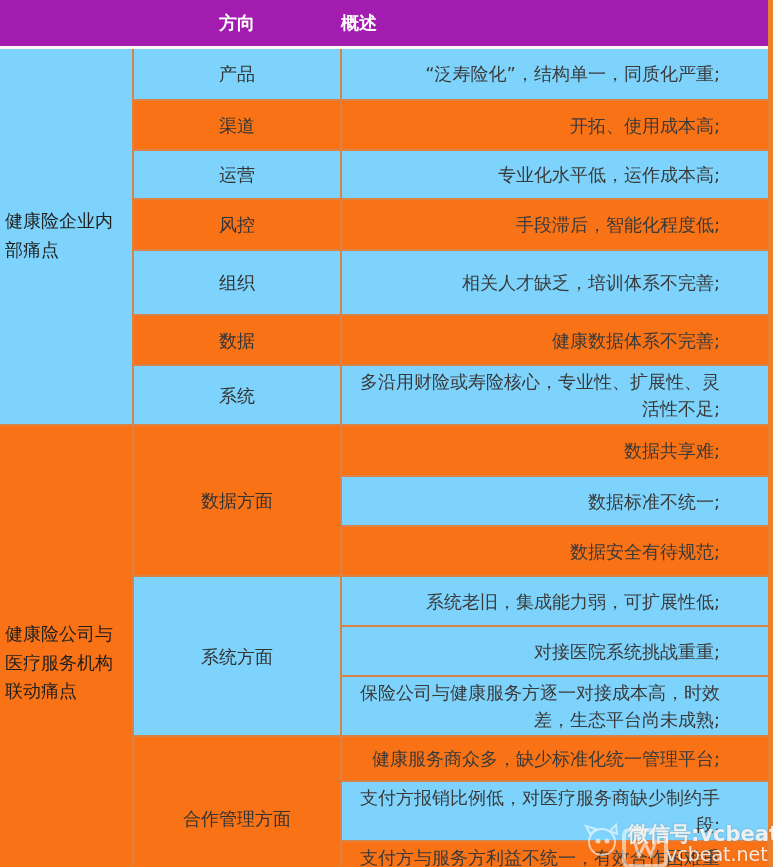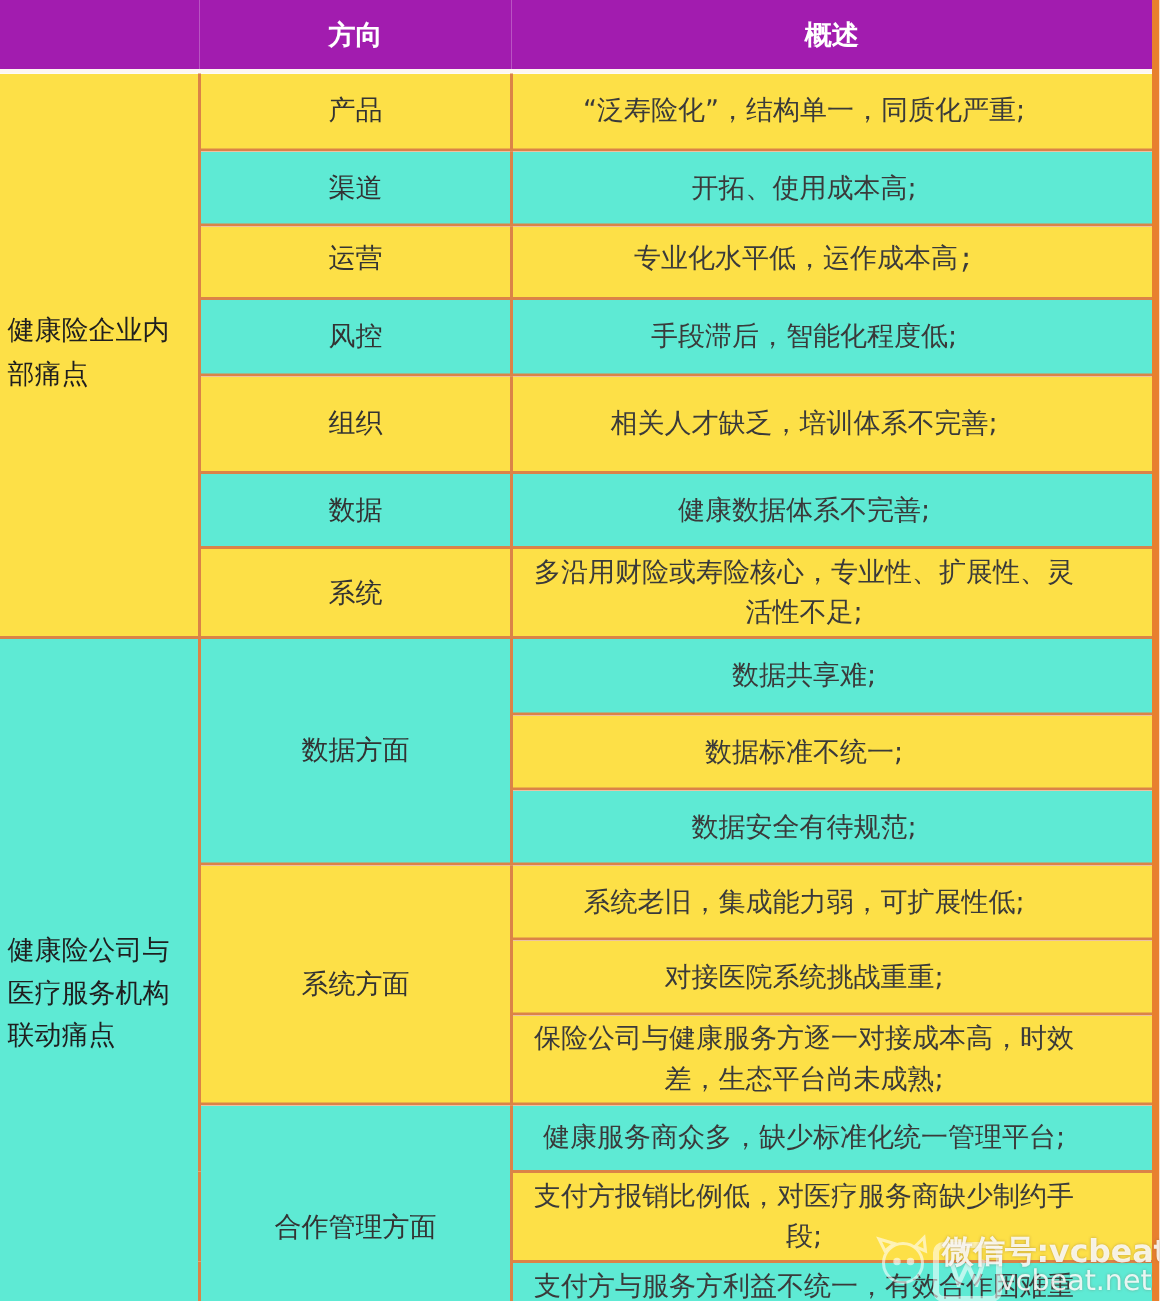--- a/index.html
+++ b/index.html
@@ -24,21 +24,21 @@
   tr.head th{
     background:#a21caf;
     color:#ffffff;
     font-weight:bold;
     font-size:18px;
     border:none;
     border-bottom:3px solid #FDF7F2;
     padding:0;
   }
   th.h-dir{text-align:center;}
-  th.h-ovw{text-align:center;padding-left:6px;}
+  th.h-ovw{text-align:left;padding-left:6px;}
   
   td{
     border:2px solid #DB8347;
     font-size:18px;
     line-height:1.5;
     vertical-align:middle;
     overflow:hidden;
   }
   td.sec{
     font-weight:normal;
@@ -46,26 +46,26 @@
     text-align:left;
     padding:0 4px 0 5px;
     line-height:1.6;
   }
   td.label{
     text-align:center;
     color:#333333;
     padding:0 4px;
   }
   td.desc{
-    text-align:center;
+    text-align:right;
     padding:2px 48px 2px 10px;
     color:#3a3a3a;
   }
-  .p{background:#fde047;}
-  .w{background:#5eead4;}
+  .p{background:#7dd3fc;}
+  .w{background:#f97316;}
   
   .wm{position:absolute;z-index:5;pointer-events:none;}
   .wm-mascot{left:580px;top:820px;width:40px;height:38px;opacity:.65;}
   .wm-logo{
     left:622px;top:828px;width:38px;height:32px;
     border:4px solid rgba(255,255,255,.55);
     border-radius:7px;
     display:flex;align-items:center;justify-content:center;
   }
   .wm-logo svg{width:26px;height:20px;}
@@ -104,21 +104,21 @@
 
     <tr style="height:53px;">
       <td class="sec p" rowspan="7">健康险企业内部痛点</td>
       <td class="label p">产品</td>
       <td class="desc p">“泛寿险化”，结构单一，同质化严重;</td>
     </tr>
     <tr style="height:50px;">
       <td class="label w">渠道</td>
       <td class="desc w">开拓、使用成本高;</td>
     </tr>
-    <tr style="height:49px;font-family:Liberation Mono, monospace;">
+    <tr style="height:49px;">
       <td class="label p">运营</td>
       <td class="desc p">专业化水平低，运作成本高;</td>
     </tr>
     <tr style="height:51px;border-radius:23px;">
       <td class="label w">风控</td>
       <td class="desc w">手段滞后，智能化程度低;</td>
     </tr>
     <tr style="height:65px;">
       <td class="label p">组织</td>
       <td class="desc p">相关人才缺乏，培训体系不完善;</td>

